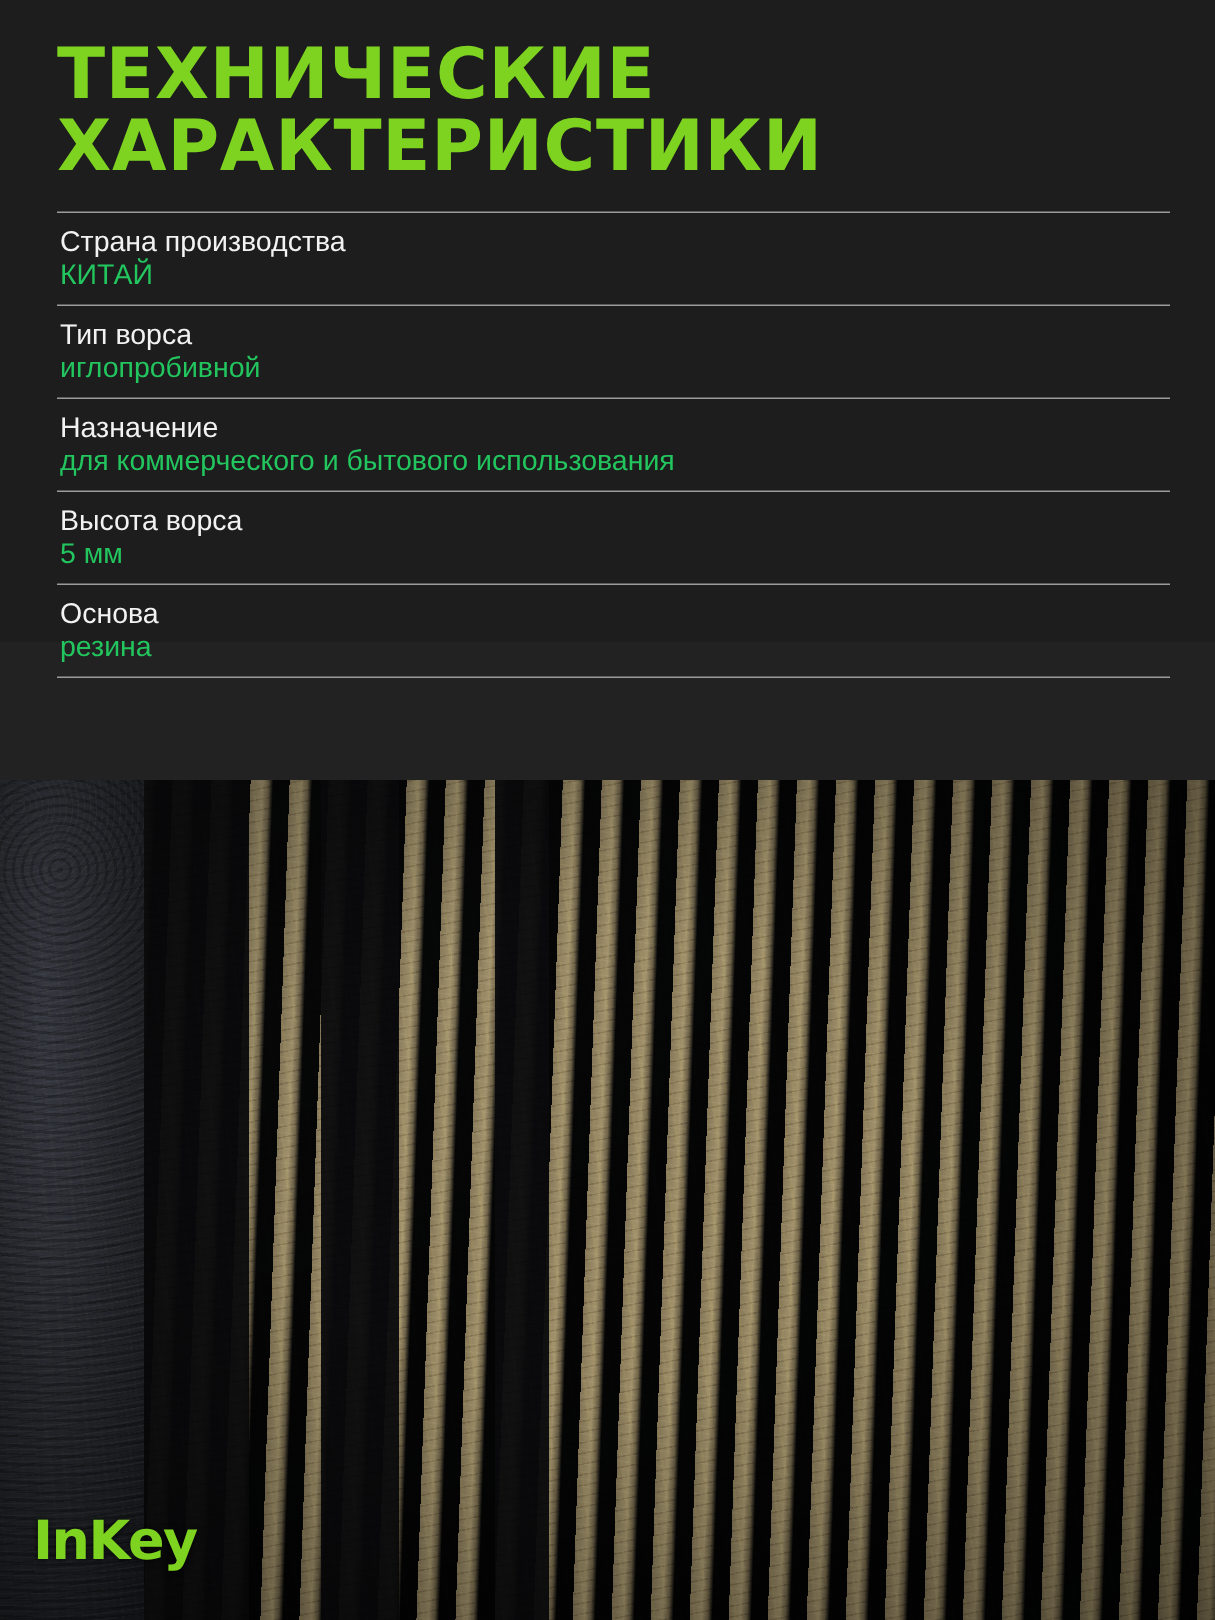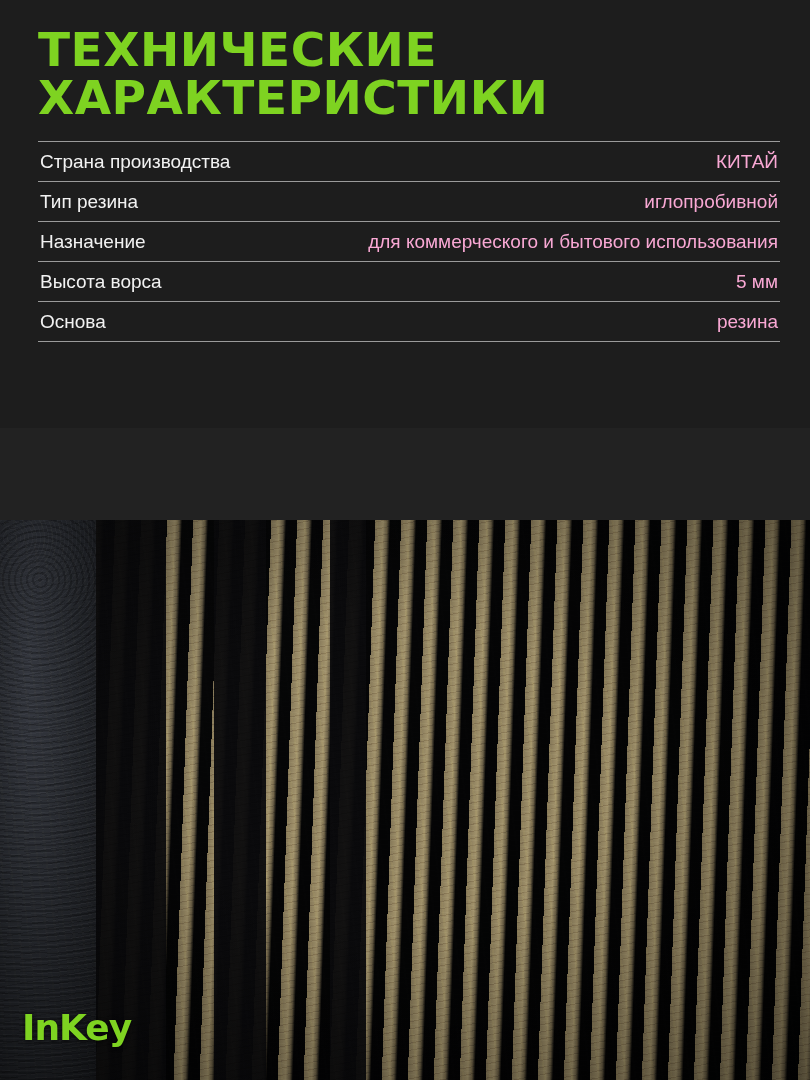--- a/index.html
+++ b/index.html
@@ -45,38 +45,39 @@
     text-transform: uppercase;
     white-space: pre-line;
   }
 
   .spec-table {
     margin-top: 6px;
   }
 
   .spec-row {
     display: flex;
-    align-items: flex-end;
+    align-items: flex-start;
     justify-content: space-between;
     border-bottom: 1.4px solid #9b9b9b;
     padding: 9px 2px 8px 2px;
+    flex-direction: column;
   }
   .spec-row:first-child {
     border-top: 1.4px solid #9b9b9b;
   }
 
   .spec-label {
     color: #f2f2f2;
     font-size: 19px;
     font-family: "Liberation Sans", sans-serif;
     white-space: nowrap;
     padding-right: 14px;
   }
   .spec-value {
-    color: #f9a8d4;
+    color: #22c55e;
     font-size: 19px;
     font-family: "Liberation Sans", sans-serif;
     text-align: right;
     white-space: nowrap;
   }
 
   
   .photo {
     position: absolute;
     left: 0;
@@ -183,21 +184,21 @@
 ХАРАКТЕРИСТИКИ</h1>
 
     <div class="spec-table">
 
       <div class="spec-row">
         <span class="spec-label">Страна производства</span>
         <span class="spec-value">КИТАЙ</span>
       </div>
 
       <div class="spec-row">
-        <span class="spec-label">Тип резина</span>
+        <span class="spec-label">Тип ворса</span>
         <span class="spec-value">иглопробивной</span>
       </div>
 
       <div class="spec-row">
         <span class="spec-label">Назначение</span>
         <span class="spec-value">для коммерческого и бытового использования</span>
       </div>
 
 
 

